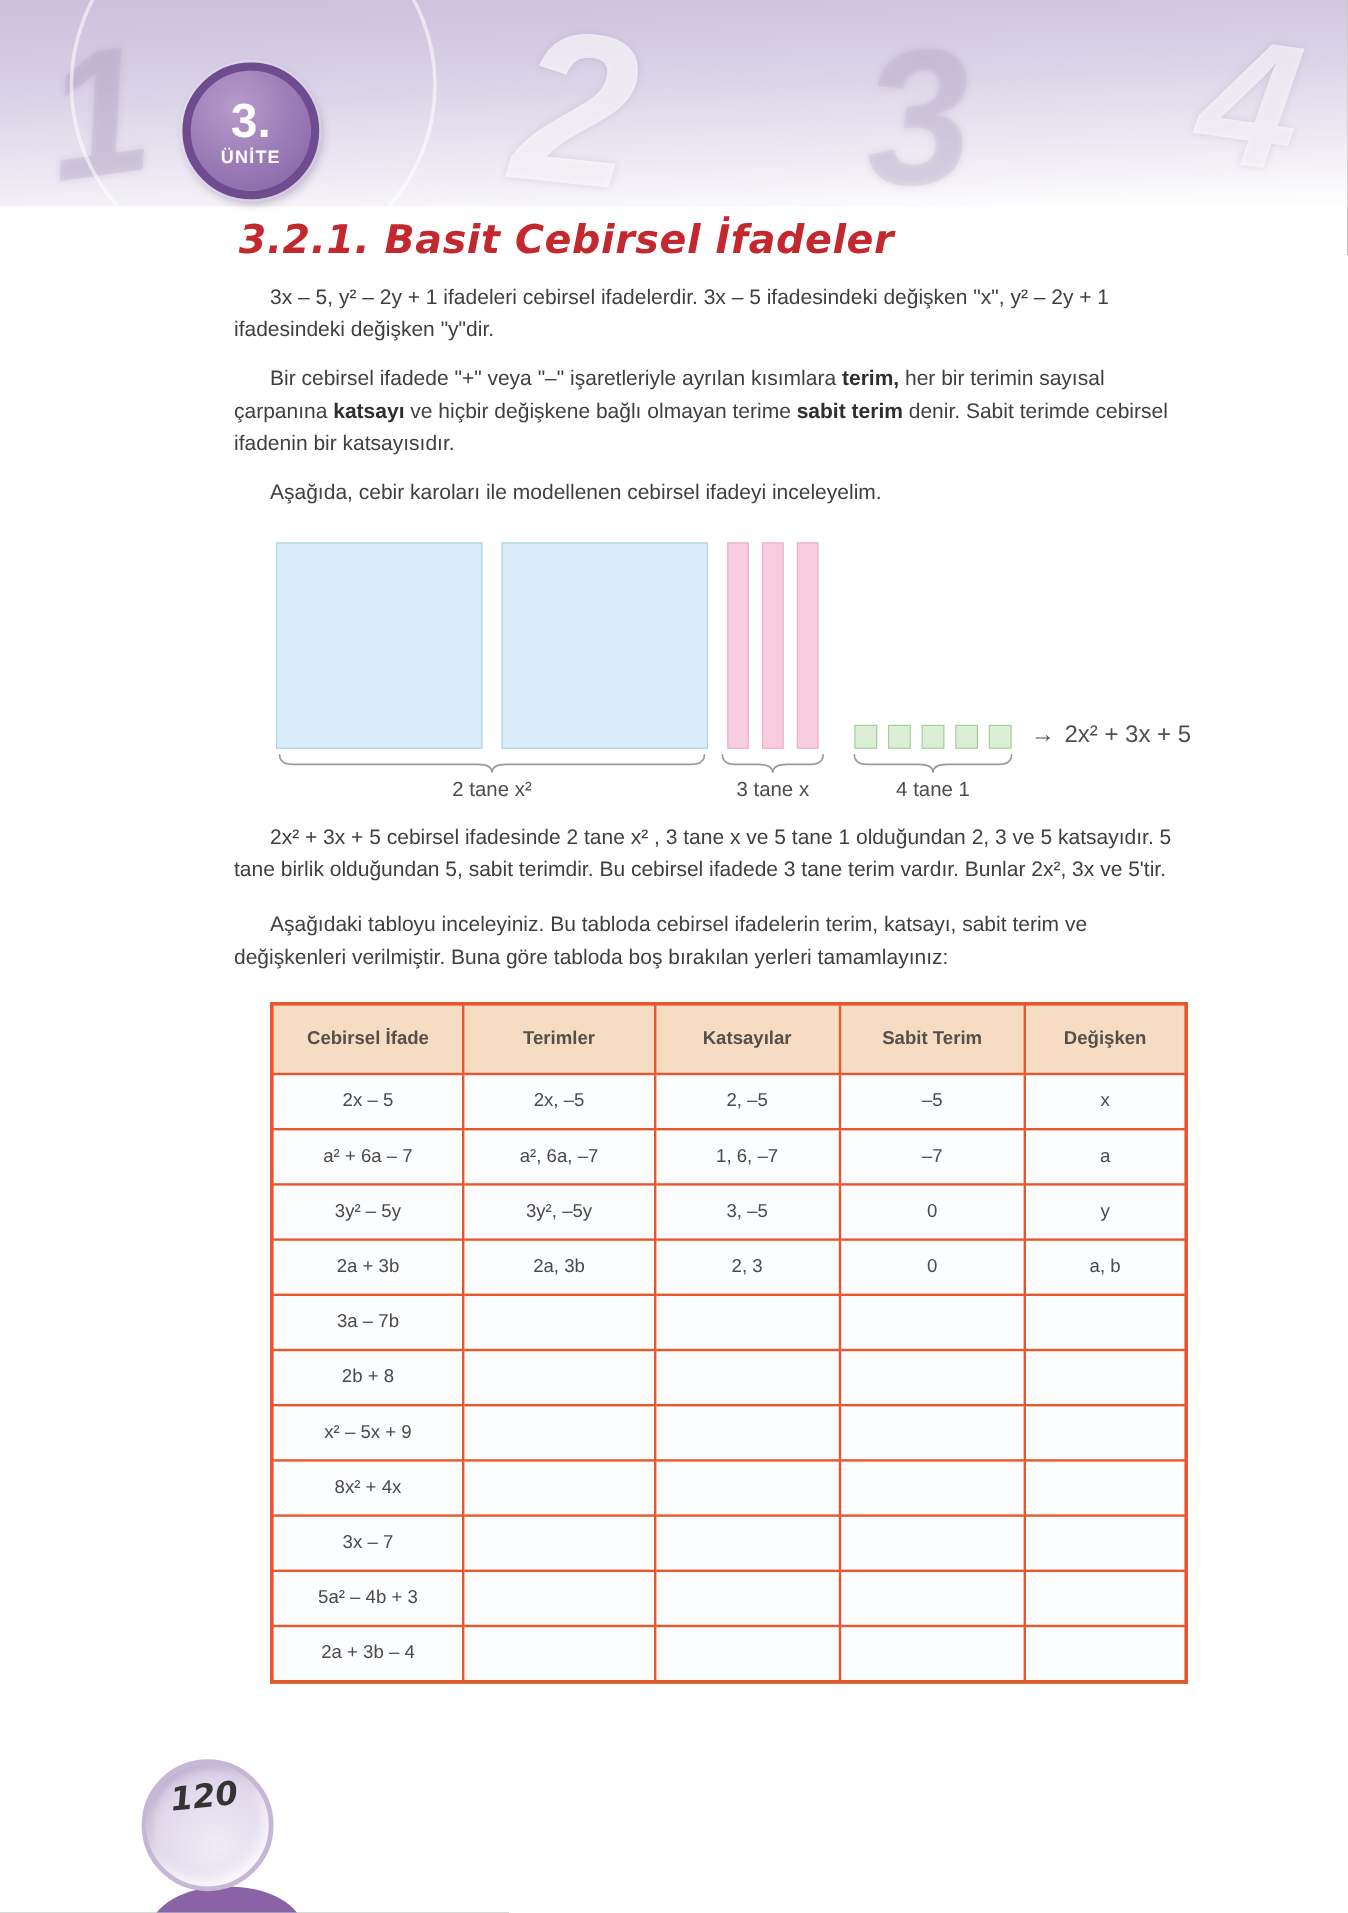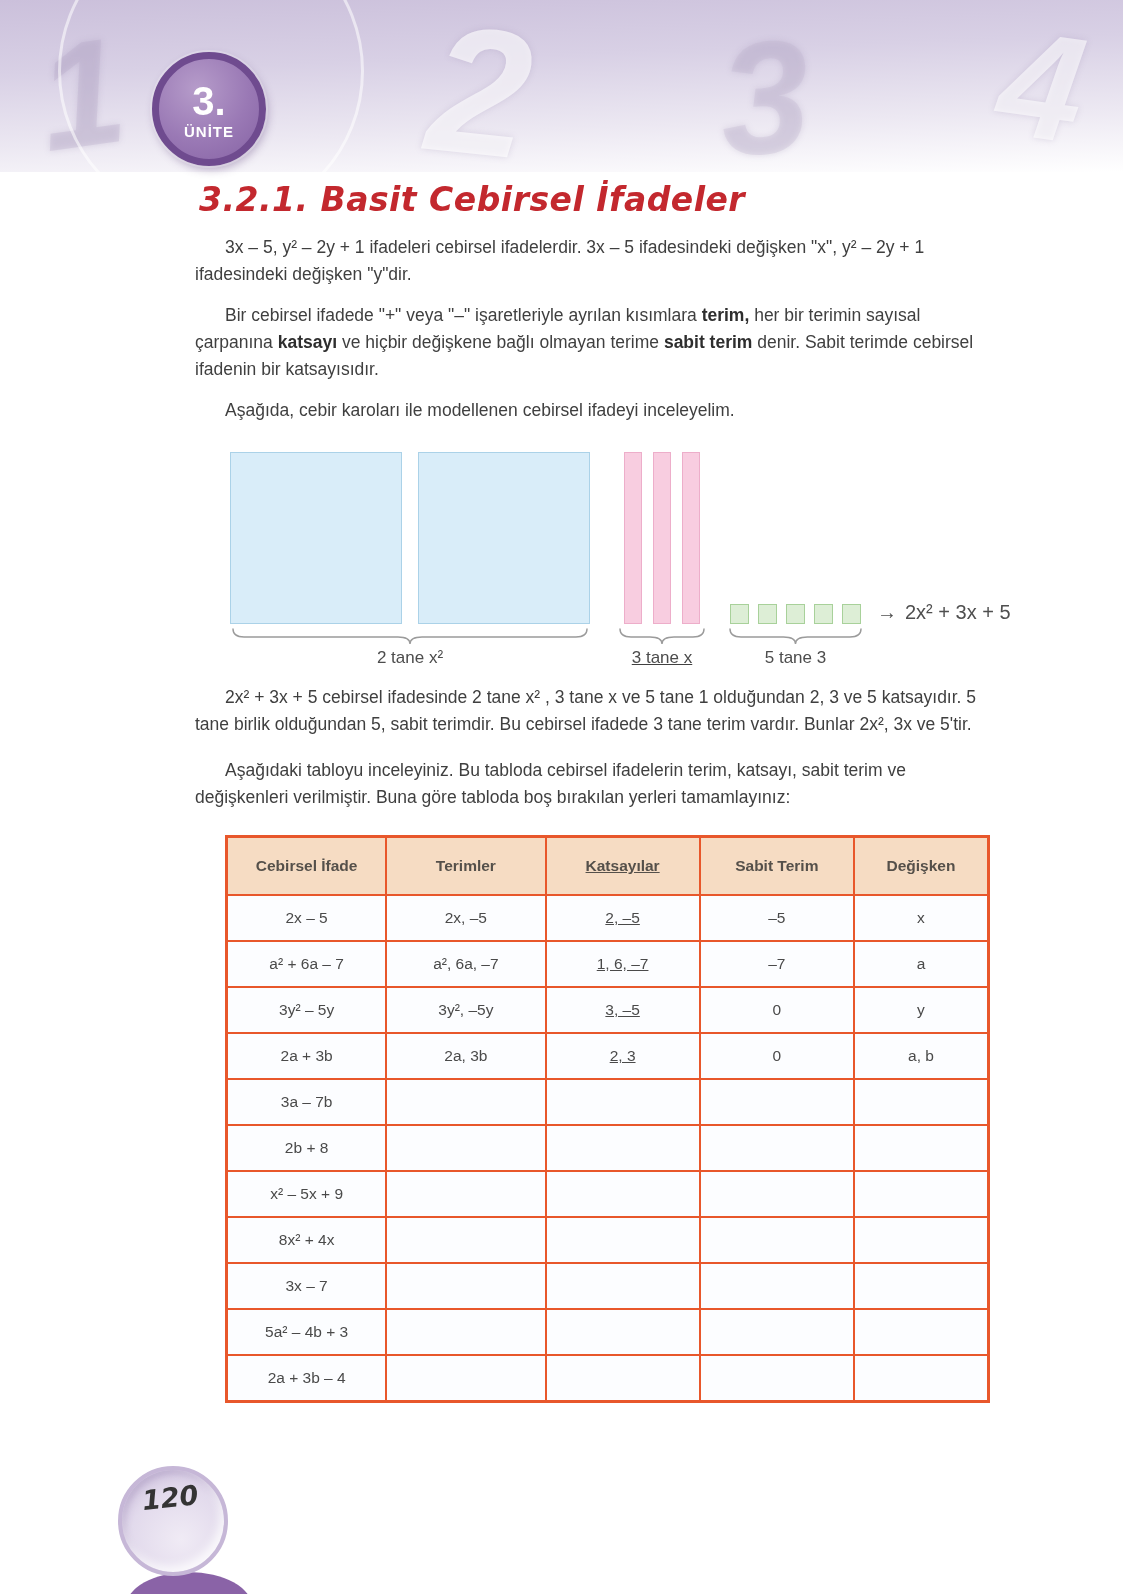--- a/index.html
+++ b/index.html
@@ -59,21 +59,21 @@
     margin:30px 0 6px 35px; height:216px;
   }
   .group{display:flex; flex-direction:column; align-items:center;}
   .tile-row{height:170px; display:flex; align-items:flex-end;}
   .row-x2{gap:16px;}
   .row-x{gap:11px;}
   .row-one{gap:9px;}
   .tile-x2{width:170px; height:170px; background:var(--tile-x2-fill,#d9edf9); border:1px solid var(--tile-x2-border,#abd2e8);}
   .tile-x{width:16px; height:170px; background:var(--tile-x-fill,#f8cde0); border:1px solid var(--tile-x-border,#edaeca);}
   .tile-one{width:17px; height:18px; background:var(--tile-one-fill,#ddeed6); border:1px solid var(--tile-one-border,#a8d19a);}
-  .group-x{margin-left:34px;text-decoration:underline;}
+  .group-x{margin-left:16px;}
   .group-one{margin-left:30px;}
   .brace{margin-top:4px; overflow:visible;}
   .brace path{stroke:#9b9b9b; stroke-width:1.4; fill:none; stroke-linecap:round;}
   .tile-label{margin-top:3px; font-size:17px; color:#4c4c4c; white-space:nowrap;text-align:right;}
   .expr{
     height:170px; display:flex; align-items:flex-end; margin-left:16px;
     font-size:20px; color:#4f4f4f; white-space:nowrap;
   }
   .expr .arrow{margin-right:8px;}
   
@@ -85,21 +85,21 @@
     border:2px solid var(--table-border,#e8572b); text-align:center; padding:0;
   }
   .alg-table th{
     height:56px; background:var(--table-header-bg,#f6dcc3);
     font-size:15.5px; font-weight:600; color:#55504a;
   }
   .alg-table td{height:44px; font-size:15.5px; color:#4a4a4a; background:#fcfdff;}
   .alg-table{border:3px solid var(--table-border,#e8572b);}
   .alg-table th:nth-child(1), .alg-table td:nth-child(1){width:156px;}
   .alg-table th:nth-child(2), .alg-table td:nth-child(2){width:156px;}
-  .alg-table th:nth-child(3), .alg-table td:nth-child(3){width:151px;text-decoration:underline;}
+  .alg-table th:nth-child(3), .alg-table td:nth-child(3){width:151px;}
   .alg-table th:nth-child(4), .alg-table td:nth-child(4){width:151px;}
   .alg-table th:nth-child(5), .alg-table td:nth-child(5){width:131px;}
   
   .corner-blob{
     position:absolute; left:126px; top:1572px; width:126px; height:70px;
     background:#8a63a7; border-radius:50%;
   }
   .page-bubble{
     position:absolute; left:118px; top:1466px; width:102px; height:102px;
     border-radius:50%;
@@ -165,21 +165,21 @@
         <div class="tile-row row-one">
             <div class="tile-one"></div>
             <div class="tile-one"></div>
             <div class="tile-one"></div>
             <div class="tile-one"></div>
             <div class="tile-one"></div>
           </div>
         <svg class="brace" width="133" height="17" style="margin-left:-6px;margin-right:-6px;" viewBox="0 0 133 17">
             <path d="M1,1 Q1,9 12,9 L54.5,9 Q66.5,9 66.5,16 Q66.5,9 78.5,9 L121,9 Q132,9 132,1"></path>
           </svg>
-        <div class="tile-label">5 tane 3</div>
+        <div class="tile-label">4 tane 1</div>
       </div>
       <div class="expr">
         <span class="arrow">→</span>
         <span>2x² + 3x + 5</span>
       </div>
     </div>
 
     <p class="para"><span>2x² + 3x + 5 cebirsel ifadesinde 2 tane x² , 3 tane x  ve 5 tane 1 olduğundan 2, 3 ve 5 katsayıdır. 5 tane birlik olduğundan 5, sabit terimdir. Bu cebirsel ifadede 3 tane terim vardır. Bunlar 2x², 3x ve 5'tir.</span></p>
     <p class="para pre-table"><span>Aşağıdaki tabloyu inceleyiniz. Bu tabloda cebirsel ifadelerin terim, katsayı, sabit terim ve değişkenleri verilmiştir. Buna göre tabloda boş bırakılan yerleri tamamlayınız:</span></p>
 

